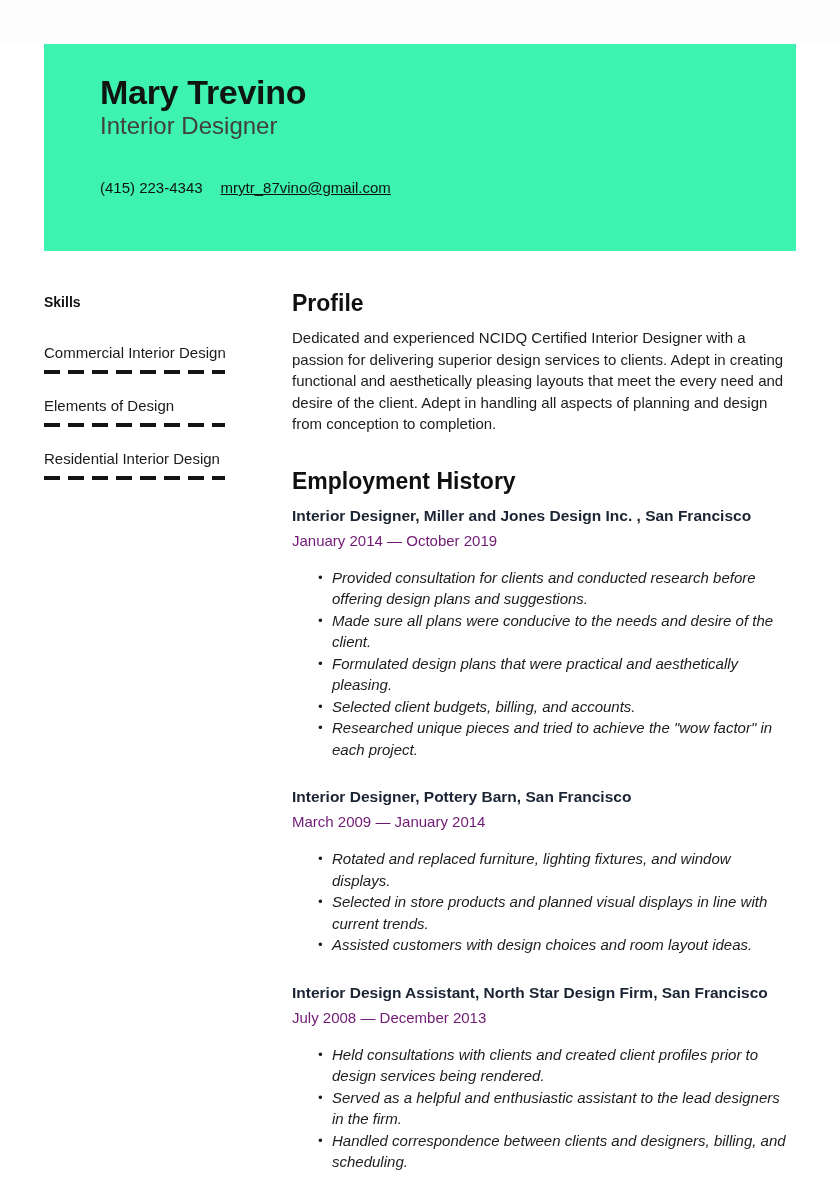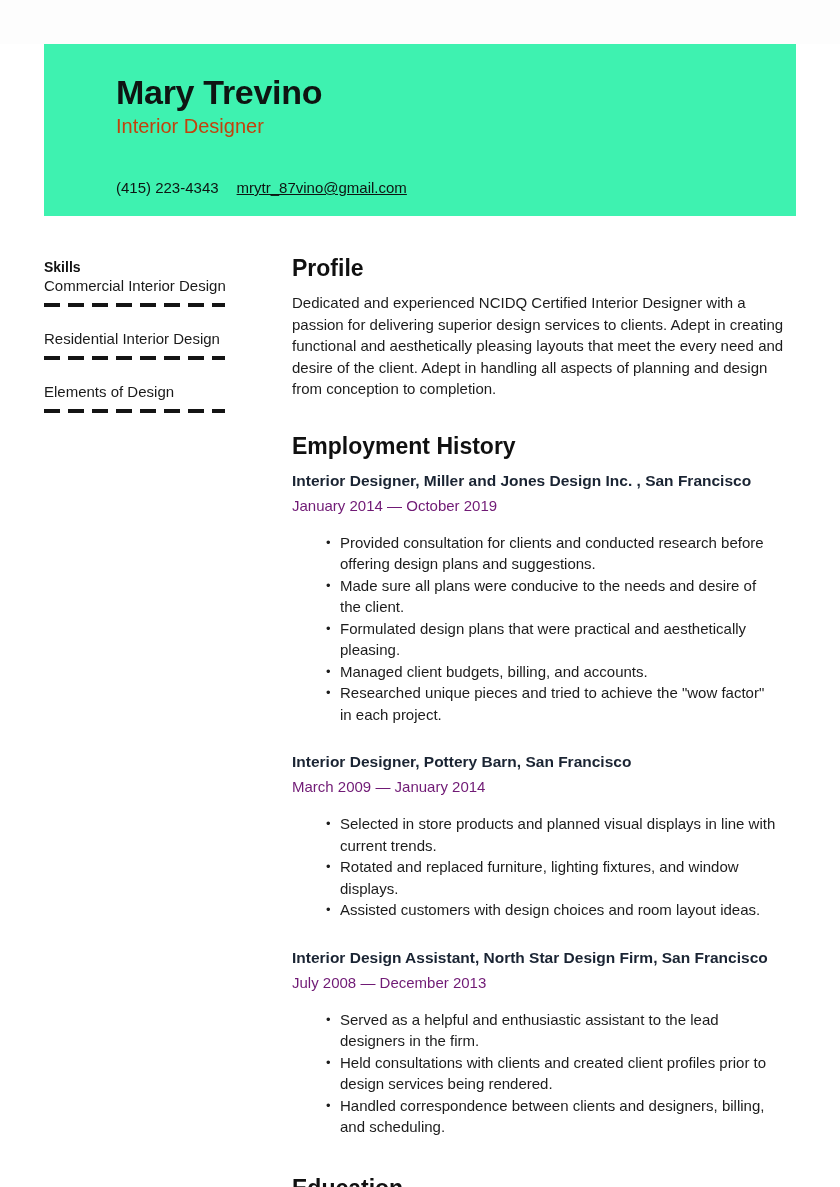--- a/index.html
+++ b/index.html
@@ -10,36 +10,36 @@
     margin: 0 auto;
     background: #ffffff;
     font-family: "Liberation Sans", sans-serif;
     color: #1a1a1a;
     padding-bottom: 40px;
   }
 
   
   .hero {
     margin: 44px 44px 0;
-    height: 172px;
+    height: 207px;
     background: var(--header-background, #3ef2b0);
-    padding: 28px 72px 0;
+    padding: 28px 56px 0;
   }
   .hero h1 {
     margin: 0;
     font-size: 34px;
     line-height: 40px;
     font-weight: 700;
     color: #0e1512;
     letter-spacing: -0.3px;
   }
   .hero .candidate-title {
-    font-size: 20px;
+    font-size: 24px;
     line-height: 26px;
-    color: #c2410c;
+    color: #404040;
     margin-top: 1px;
   }
   .contact {
     margin-top: 38px;
     font-size: 15px;
     line-height: 21px;
     color: #0e1512;
   }
   .contact-line { margin-top: 1px; }
   .contact-line .phone { margin-right: 18px; }
@@ -59,21 +59,21 @@
     flex: none;
     padding-right: 48px;
   }
   .main { flex: 1; min-width: 0; }
 
   
   .skills-heading {
     font-size: 14px;
     font-weight: 700;
     color: #111;
-    margin: 5px 0 0;
+    margin: 5px 0 32px;
   }
   .skill { margin-bottom: 21px; }
   .skill-label {
     font-size: 15px;
     line-height: 21px;
     margin-bottom: 7px;
     color: #1a1a1a;
   }
   .skill-bar {
     height: 4px;
@@ -105,22 +105,23 @@
     margin: 0 0 5px;
   }
   .dates {
     font-size: 15px;
     line-height: 20px;
     color: #701a75;
     margin: 0 0 16px;
   }
   ul.bullets {
     list-style: none;
-    margin: 16px;
+    margin: 8px;
     padding: 0 0 0 18px;
+    font-style: italic;
   }
   ul.bullets li {
     position: relative;
     padding-left: 14px;
     font-size: 15px;
     line-height: 21.5px;
     color: #1c1c1c;
   }
   ul.bullets li::before {
     content: "\2022";
@@ -152,25 +153,25 @@
   <div class="columns">
 
     <aside class="sidebar">
       <div class="skills-heading">Skills</div>
 
       <div class="skill">
         <div class="skill-label">Commercial Interior Design</div>
         <div class="skill-bar"></div>
       </div>
       <div class="skill">
+        <div class="skill-label">Elements of Design</div>
+        <div class="skill-bar"></div>
+      </div>
+      <div class="skill">
         <div class="skill-label">Residential Interior Design</div>
-        <div class="skill-bar"></div>
-      </div>
-      <div class="skill">
-        <div class="skill-label">Elements of Design</div>
         <div class="skill-bar"></div>
       </div>
     </aside>
 
     <main class="main">
 
       <section class="profile">
         <h2 class="section-heading">Profile</h2>
         <p class="profile-text">Dedicated and experienced NCIDQ Certified Interior Designer with a passion for delivering superior design services to clients. Adept in creating functional and aesthetically pleasing layouts that meet the every need and desire of the client. Adept in handling all aspects of planning and design from conception to completion.</p>
       </section>
@@ -178,41 +179,41 @@
       <section class="employment">
         <h2 class="section-heading">Employment History</h2>
 
         <article class="job">
           <h3 class="job-title">Interior Designer, Miller and Jones Design Inc. , San Francisco</h3>
           <div class="dates">January 2014 — October 2019</div>
           <ul class="bullets">
             <li>Provided consultation for clients and conducted research before offering design plans and suggestions.</li>
             <li>Made sure all plans were conducive to the needs and desire of the client.</li>
             <li>Formulated design plans that were practical and aesthetically pleasing.</li>
-            <li>Managed client budgets, billing, and accounts.</li>
+            <li>Selected client budgets, billing, and accounts.</li>
             <li>Researched unique pieces and tried to achieve the "wow factor" in each project.</li>
           </ul>
         </article>
 
         <article class="job">
           <h3 class="job-title">Interior Designer, Pottery Barn, San Francisco</h3>
           <div class="dates">March 2009 — January 2014</div>
           <ul class="bullets">
+            <li>Rotated and replaced furniture, lighting fixtures, and window displays.</li>
             <li>Selected in store products and planned visual displays in line with current trends.</li>
-            <li>Rotated and replaced furniture, lighting fixtures, and window displays.</li>
             <li>Assisted customers with design choices and room layout ideas.</li>
           </ul>
         </article>
 
         <article class="job">
           <h3 class="job-title">Interior Design Assistant, North Star Design Firm, San Francisco</h3>
           <div class="dates">July 2008 — December 2013</div>
           <ul class="bullets">
+            <li>Held consultations with clients and created client profiles prior to design services being rendered.</li>
             <li>Served as a helpful and enthusiastic assistant to the lead designers in the firm.</li>
-            <li>Held consultations with clients and created client profiles prior to design services being rendered.</li>
             <li>Handled correspondence between clients and designers, billing, and scheduling.</li>
           </ul>
         </article>
       </section>
 
       <section class="education">
         <h2 class="section-heading">Education</h2>
 
       </section>
 

